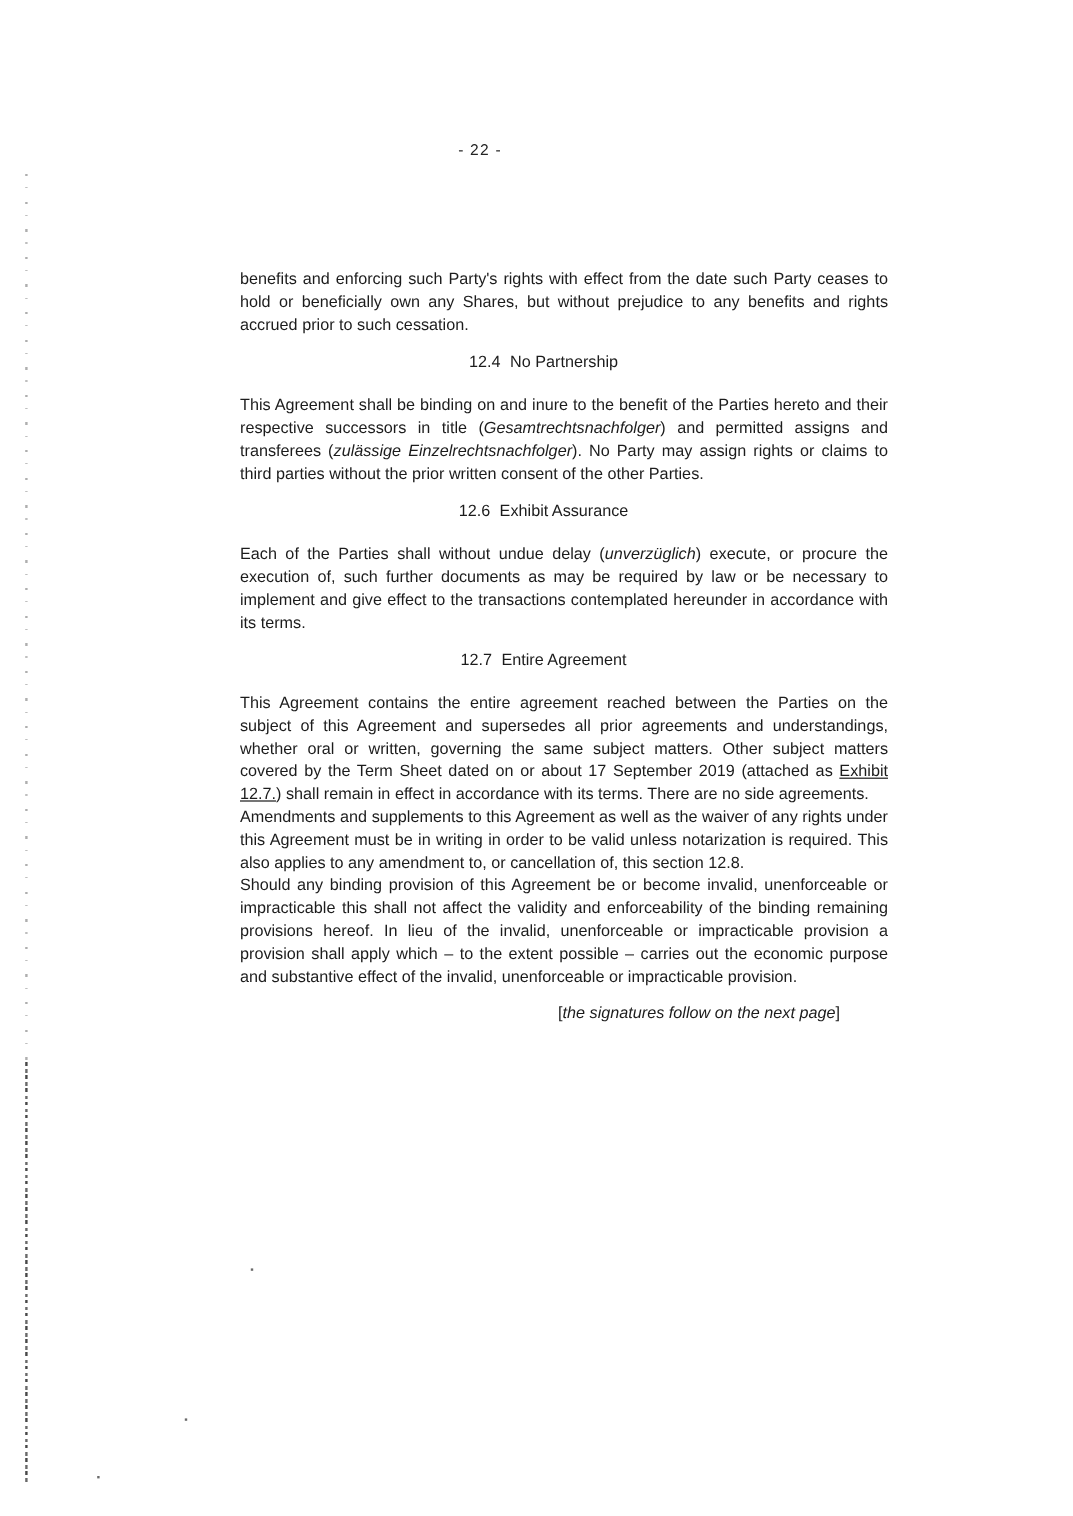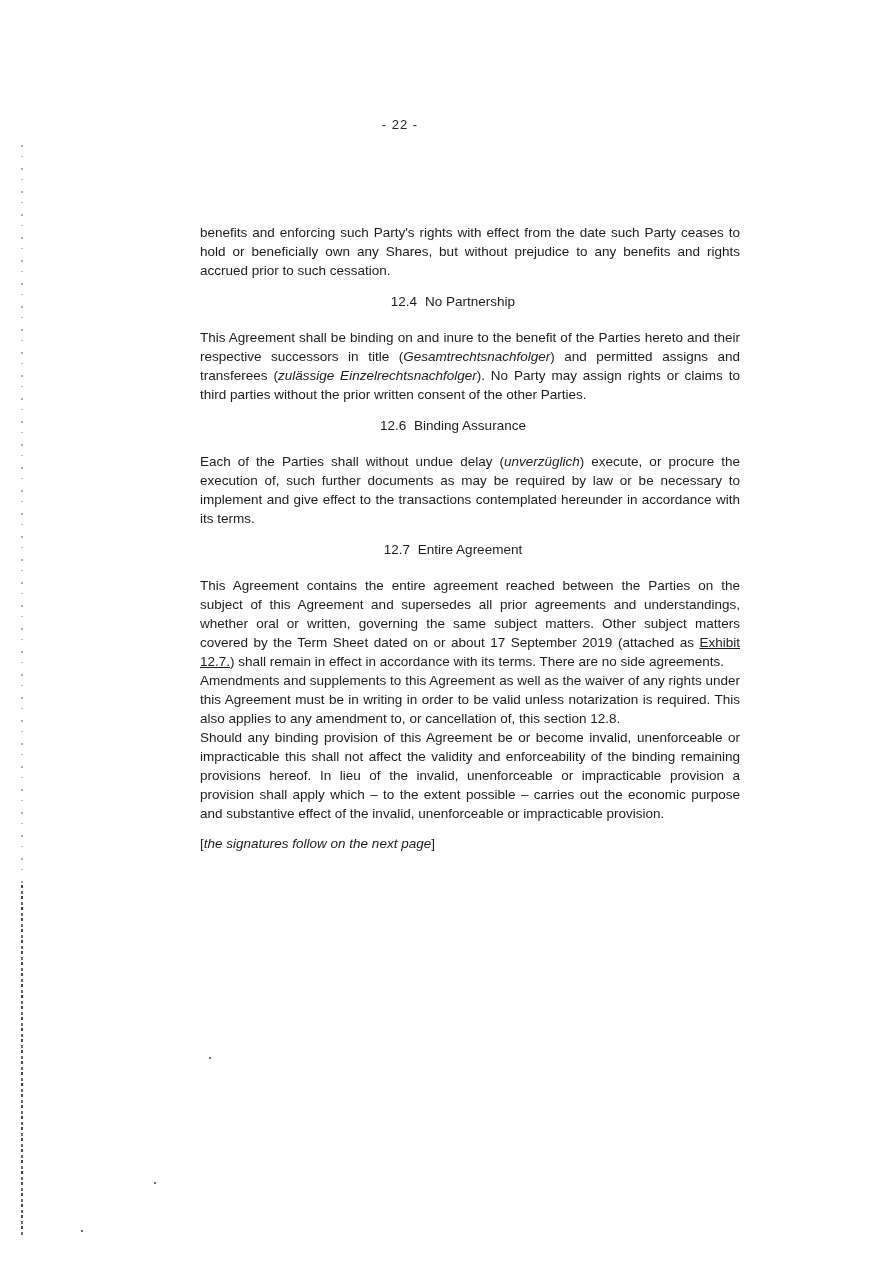--- a/index.html
+++ b/index.html
@@ -51,21 +51,21 @@
   }
   .sec-num {
     display: inline-block;
     width: 42px;
     margin-left: -42px;
   }
   .it { font-style: italic; }
   .un { text-decoration: underline; }
   .sig-note {
     margin: 11px 40px 0 0;
-    text-align: left;
+    text-align: right;
   }
   
   .scan-strip {
     position: absolute;
     width: 2px;
     pointer-events: none;
   }
   .scan-strip.upper {
     left: 21px;
     top: 145px;
@@ -111,21 +111,21 @@
   <div class="speck s3"></div>
 
   <div class="page-number">- 22 -</div>
 
   <div class="content">
     <p class="para"><span>benefits and enforcing such Party's rights with effect from the date such Party ceases to hold or beneficially own any Shares, but without prejudice to any benefits and rights accrued prior to such cessation.</span></p>
 
     <div id="sections">
         <div class="heading"><span class="sec-num">12.4</span><span class="sec-title">No Partnership</span></div>
         <p class="para"><span>This Agreement shall be binding on and inure to the benefit of the Parties hereto and their respective successors in title (</span><span class="it">Gesamtrechtsnachfolger</span><span>) and permitted assigns and transferees (</span><span class="it">zulässige Einzelrechtsnachfolger</span><span>). No Party may assign rights or claims to third parties without the prior written consent of the other Parties.</span></p>
-        <div class="heading"><span class="sec-num">12.6</span><span class="sec-title">Binding Assurance</span></div>
+        <div class="heading"><span class="sec-num">12.6</span><span class="sec-title">Exhibit Assurance</span></div>
         <p class="para"><span>Each of the Parties shall without undue delay (</span><span class="it">unverzüglich</span><span>) execute, or procure the execution of, such further documents as may be required by law or be necessary to implement and give effect to the transactions contemplated hereunder in accordance with its terms.</span></p>
         <div class="heading"><span class="sec-num">12.7</span><span class="sec-title">Entire Agreement</span></div>
         <p class="para"><span>This Agreement contains the entire agreement reached between the Parties on the subject of this Agreement and supersedes all prior agreements and understandings, whether oral or written, governing the same subject matters. Other subject matters covered by the Term Sheet dated on or about 17 September 2019 (attached as </span><span class="un">Exhibit 12.7.</span><span>) shall remain in effect in accordance with its terms. There are no side agreements.</span></p>
         <p class="para"><span>Amendments and supplements to this Agreement as well as the waiver of any rights under this Agreement must be in writing in order to be valid unless notarization is required. This also applies to any amendment to, or cancellation of, this section 12.8.</span></p>
         <p class="para"><span>Should any binding provision of this Agreement be or become invalid, unenforceable or impracticable this shall not affect the validity and enforceability of the binding remaining provisions hereof. In lieu of the invalid, unenforceable or impracticable provision a provision shall apply which – to the extent possible – carries out the economic purpose and substantive effect of the invalid, unenforceable or impracticable provision.</span></p>
       </div>
 
     <p class="para sig-note"><span>[</span><span class="it">the signatures follow on the next page</span><span>]</span></p>
   </div>
 

